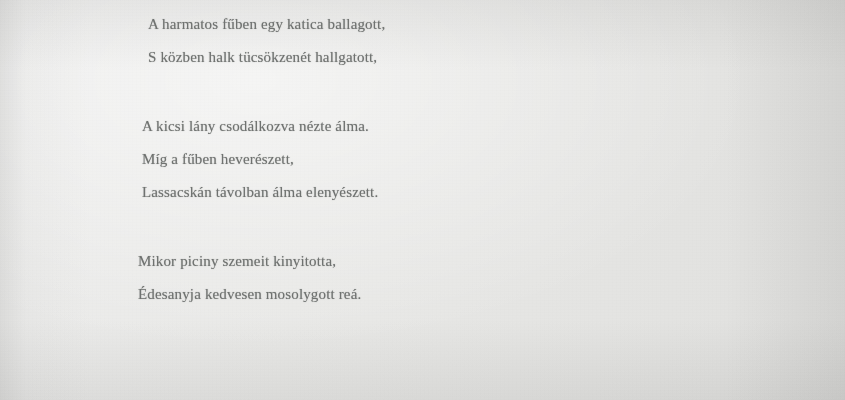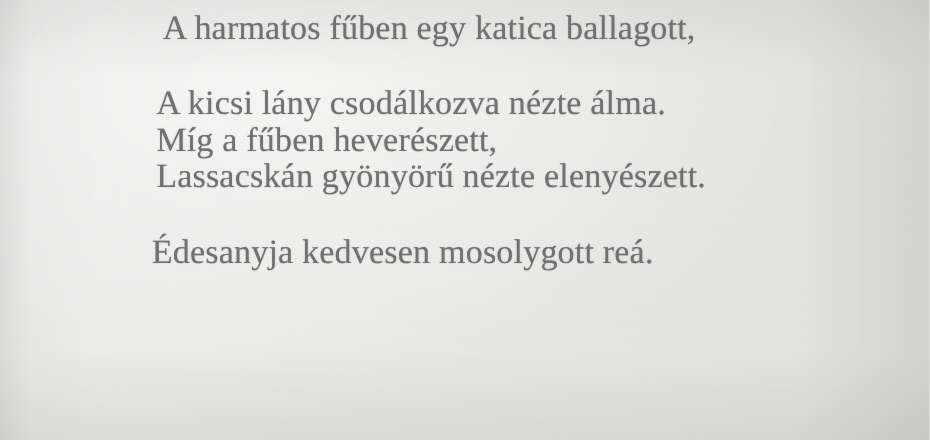--- a/index.html
+++ b/index.html
@@ -51,47 +51,49 @@
     left: 138px;
     top: 0;
     right: 30px;
     z-index: 2;
   }
   .stanza {
     margin: 0 0 36px 0;
   }
   .line {
     color: #6f7270;
-    font-size: 31px;
+    font-size: 15px;
     line-height: 33px;
     letter-spacing: 0.15px;
     white-space: nowrap;
     text-shadow: 0 0 1.1px rgba(110,112,110,0.55);
     font-weight: 400;
   }
   
   .stanza-1 { margin-top: 8px; margin-left: 10px; }
   .stanza-2 { margin-left: 4px; }
   .stanza-3 { margin-left: 0px; }
   .stanza-3 .line { }
 </style>
 </head>
 <body>
 
 <div id="page">
   <div class="poem">
 
     <div class="stanza stanza-1">
       <div class="line">A harmatos fűben egy katica ballagott,</div>
+      <div class="line">S közben halk tücsökzenét hallgatott,</div>
     </div>
 
     <div class="stanza stanza-2">
       <div class="line">A kicsi lány csodálkozva nézte álma.</div>
       <div class="line">Míg a fűben heverészett,</div>
-      <div class="line">Lassacskán gyönyörű nézte elenyészett.</div>
+      <div class="line">Lassacskán távolban álma elenyészett.</div>
     </div>
 
     <div class="stanza stanza-3">
+      <div class="line">Mikor piciny szemeit kinyitotta,</div>
       <div class="line">Édesanyja kedvesen mosolygott reá.</div>
     </div>
 
   </div>
 </div>
 
 </body></html>

